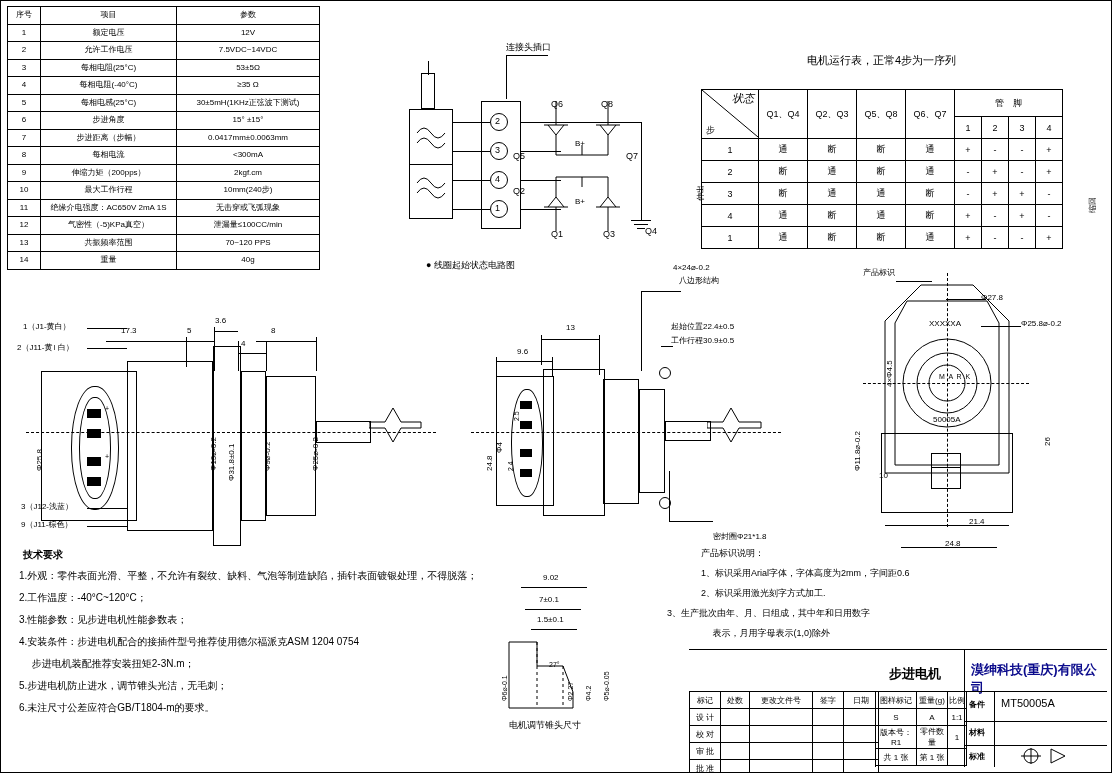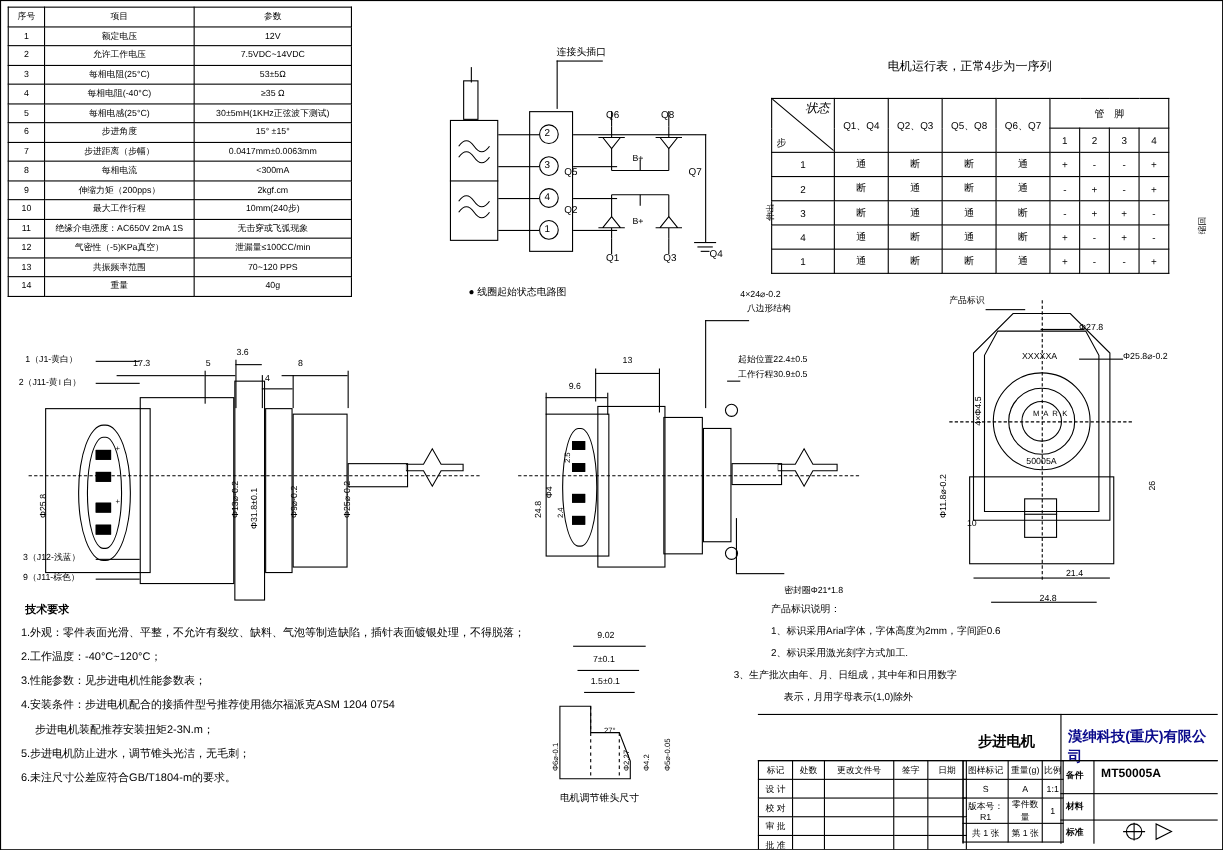--- a/index.html
+++ b/index.html
@@ -520,21 +520,21 @@
     </tbody>
       </table>
 
     <div class="h" style="left:275px;top:42px;width:143px;"></div>
     <div class="h" style="left:275px;top:72px;width:143px;"></div>
     <div class="h" style="left:275px;top:96px;width:143px;"></div>
     <div class="v" style="left:305px;top:42px;height:76px;"></div>
     <div class="abs tb" style="left:280px;top:50px;font-weight:bold;">备件</div>
     <div class="abs tb" style="left:280px;top:78px;font-weight:bold;">材料</div>
     <div class="abs tb" style="left:280px;top:102px;font-weight:bold;">标准</div>
-    <div class="abs" style="left:312px;top:48px;font-size:11px;font-weight:bold;">MT50005A</div>
+    <div class="abs" style="left:312px;top:48px;font-size:11px;font-weight:normal;">MT50005A</div>
     <svg class="abs" style="left:330px;top:98px;" width="56" height="18">
       <circle cx="12" cy="9" r="7" fill="none" stroke="#000"></circle>
       <line x1="2" y1="9" x2="22" y2="9" stroke="#000"></line>
       <line x1="12" y1="1" x2="12" y2="17" stroke="#000"></line>
       <path d="M32,2 L32,16 L46,9 Z" fill="none" stroke="#000"></path>
     </svg>
   </div>
 
 </div>
 

